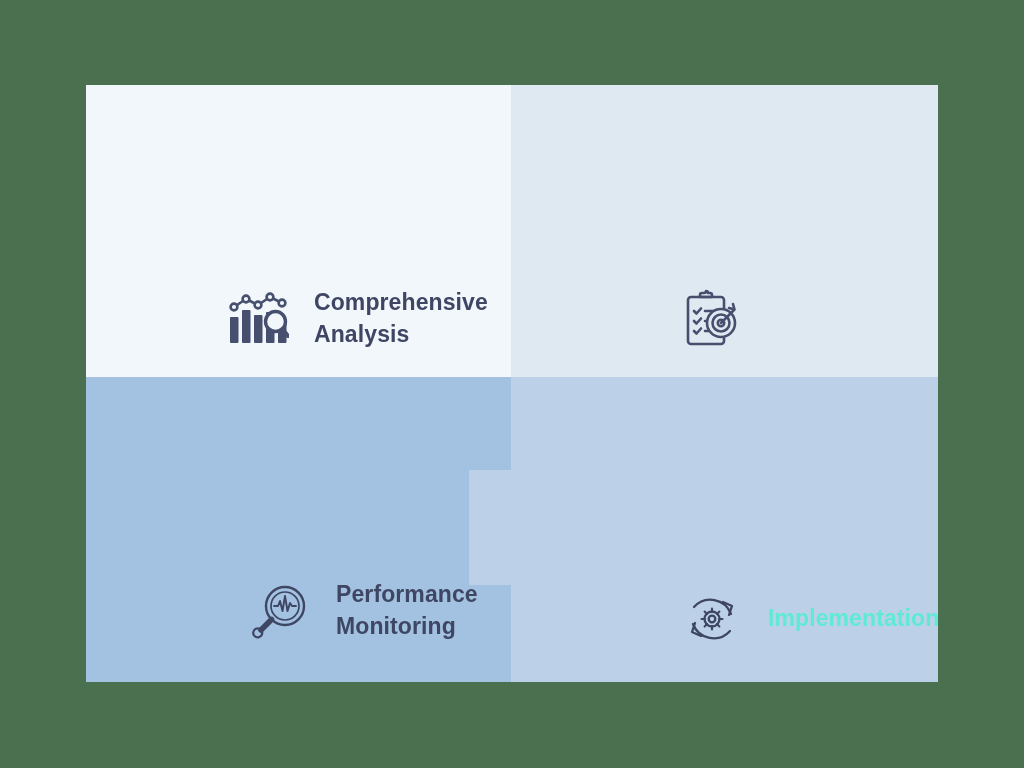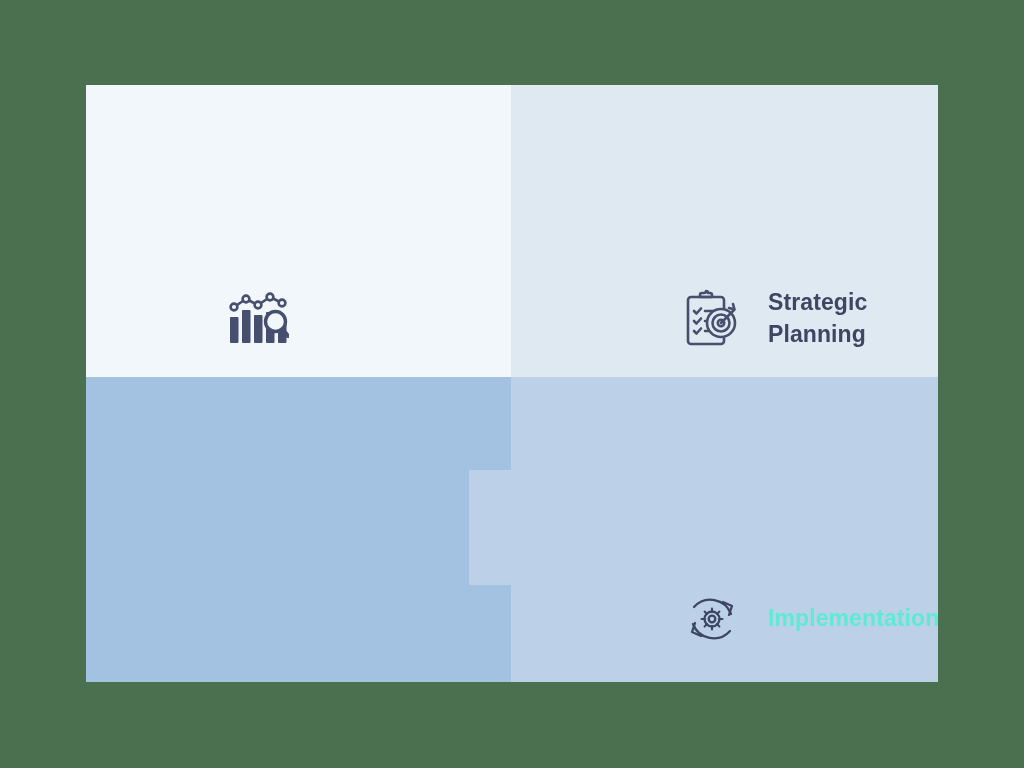--- a/index.html
+++ b/index.html
@@ -175,20 +175,22 @@
             <circle cx="19" cy="8" r="3.4"></circle>
             <circle cx="31" cy="14" r="3.4"></circle>
             <circle cx="43" cy="6" r="3.4"></circle>
             <circle cx="55" cy="12" r="3.4"></circle>
           </g>
 
           <circle cx="48.5" cy="30.5" r="10" fill="#f2f7fb" stroke="#464f6e" stroke-width="3.4"></circle>
           <line x1="55.5" y1="38" x2="61" y2="45" stroke="#464f6e" stroke-width="4" stroke-linecap="round"></line>
         </svg>
       </span>
+      <span class="cell-label" style="color: rgb(62, 70, 99);">Comprehensive
+Analysis</span>
     </div>
 
     <div class="cell-content cell-planning-content">
       <span class="cell-icon">
         <svg width="58" height="60" viewBox="0 0 58 60" fill="none" stroke="#464f6e" stroke-width="2.6" stroke-linecap="round" stroke-linejoin="round">
 
           <path d="M8 8 H38 a3 3 0 0 1 3 3 V52 a3 3 0 0 1 -3 3 H8 a3 3 0 0 1 -3 -3 V11 a3 3 0 0 1 3 -3 Z"></path>
 
           <path d="M17 8 V6 a2 2 0 0 1 2 -2 h2 a2 2 0 0 0 2 -2 h0 a2 2 0 0 1 2 2 h2 a2 2 0 0 1 2 2 V8 Z" fill="none"></path>
 
@@ -201,24 +203,37 @@
           <line x1="22" y1="42" x2="30" y2="42"></line>
 
           <circle cx="38" cy="34" r="14" fill="#dfe9f1"></circle>
           <circle cx="38" cy="34" r="8.5"></circle>
           <circle cx="38" cy="34" r="3.2"></circle>
 
           <line x1="38" y1="34" x2="51" y2="21"></line>
           <path d="M46 19 L51.5 20.5 L50 15"></path>
         </svg>
       </span>
-      <span class="cell-label" style="color: rgb(62, 70, 99);">Strategic
-Planning</span>
-    </div>
-
+    </div>
+
+    <div class="cell-content cell-monitoring-content">
+      <span class="cell-icon">
+        <svg width="58" height="58" viewBox="0 0 58 58" fill="none" stroke="#3e4663" stroke-linecap="round" stroke-linejoin="round">
+          <circle cx="34" cy="24" r="19" stroke-width="2.4"></circle>
+          <circle cx="34" cy="24" r="14" stroke-width="1.7"></circle>
+
+          <polyline points="23,24 27,24 29,19 31.5,29 34,14 36.5,29 39,21 41,24 45,24" stroke-width="1.9"></polyline>
+
+          <line x1="20.5" y1="37.5" x2="10" y2="48" stroke-width="5.6"></line>
+          <path d="M9 47 a4.5 4.5 0 1 0 1.6 1.6" stroke-width="2.2"></path>
+        </svg>
+      </span>
+      <span class="cell-label" style="color: rgb(62, 70, 99);">Performance
+Monitoring</span>
+    </div>
 
     <div class="cell-content cell-implementation-content">
       <span class="cell-icon">
         <svg width="60" height="60" viewBox="0 0 60 60" fill="none" stroke="#3e4663" stroke-width="2.3" stroke-linecap="round" stroke-linejoin="round">
 
           <path d="M12 18 A22 22 0 0 1 49 25"></path>
           <path d="M41 13 L50 17 L47 26"></path>
 
           <path d="M48 42 A22 22 0 0 1 11 35"></path>
           <path d="M19 47 L10 43 L13 34"></path>

